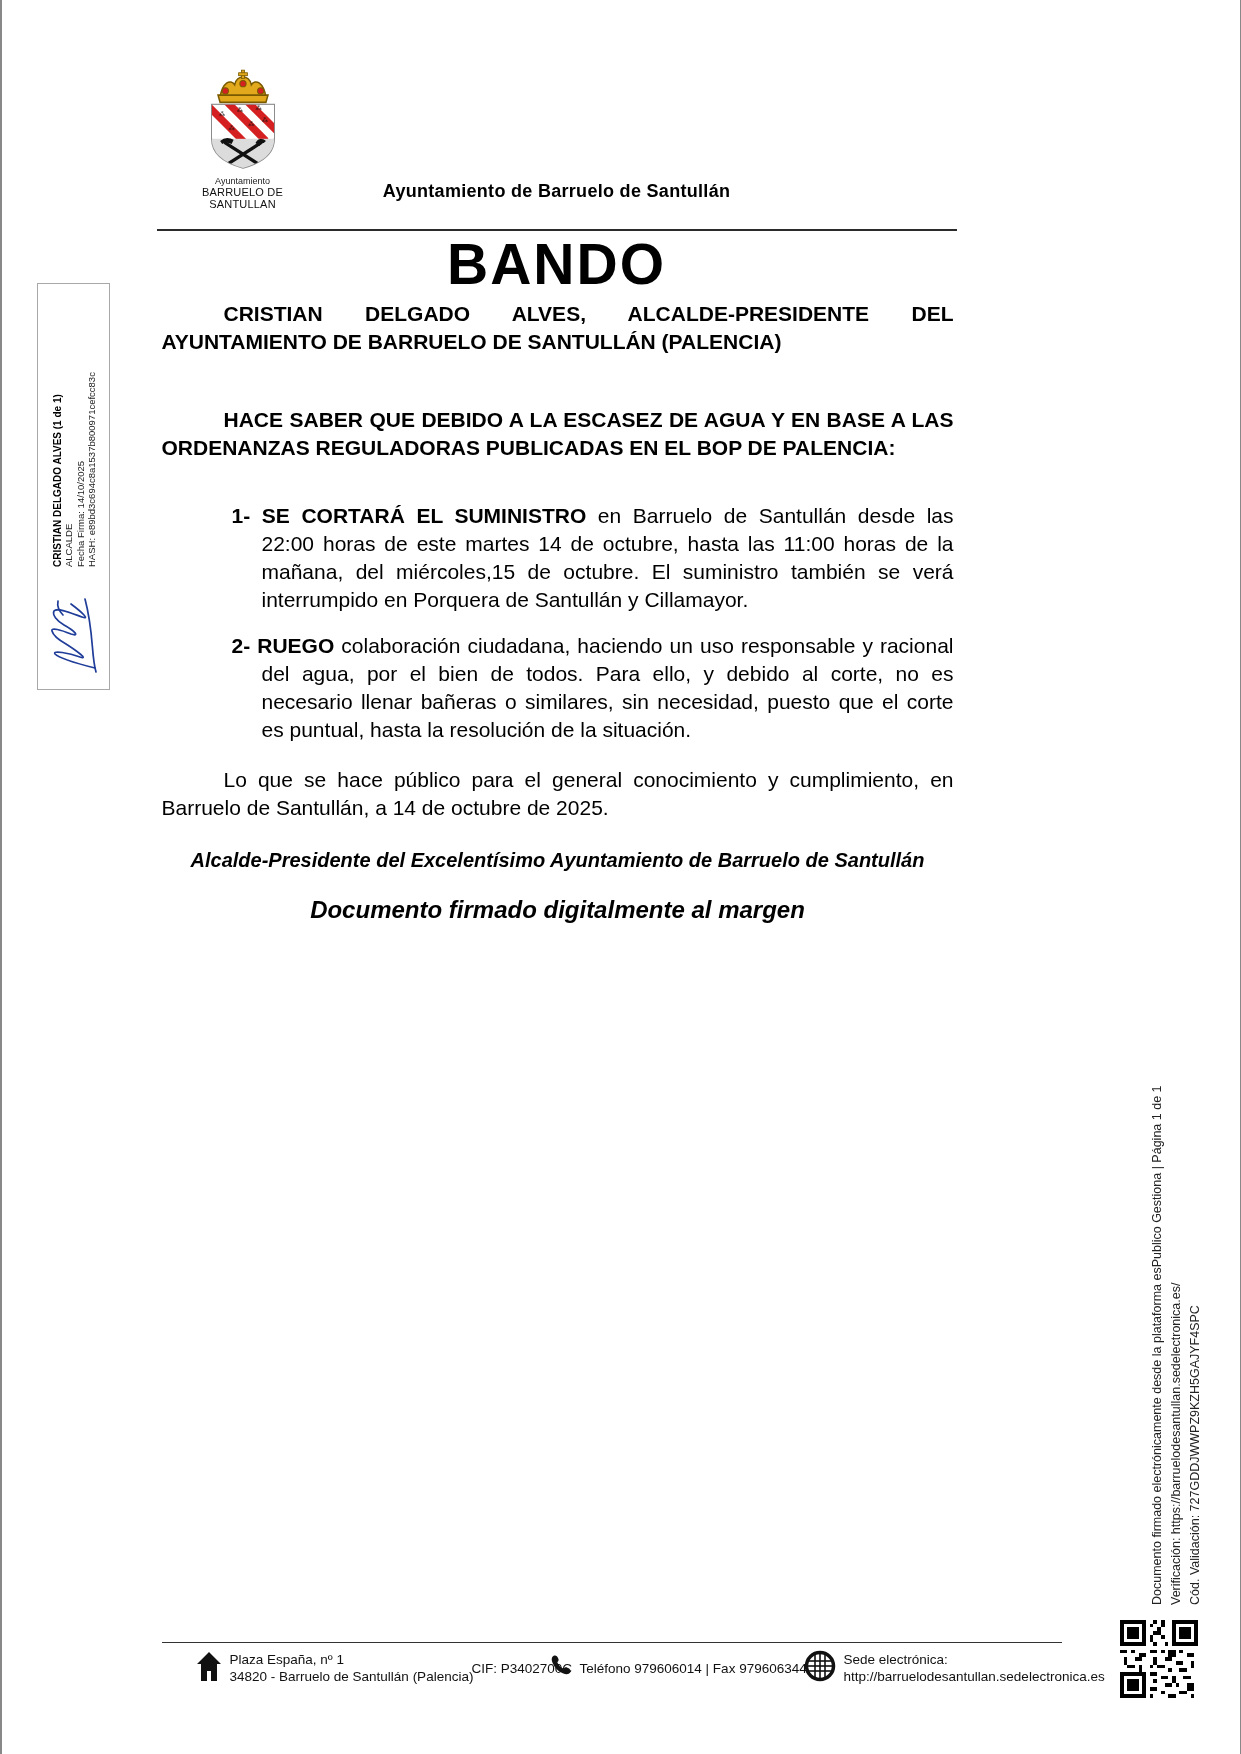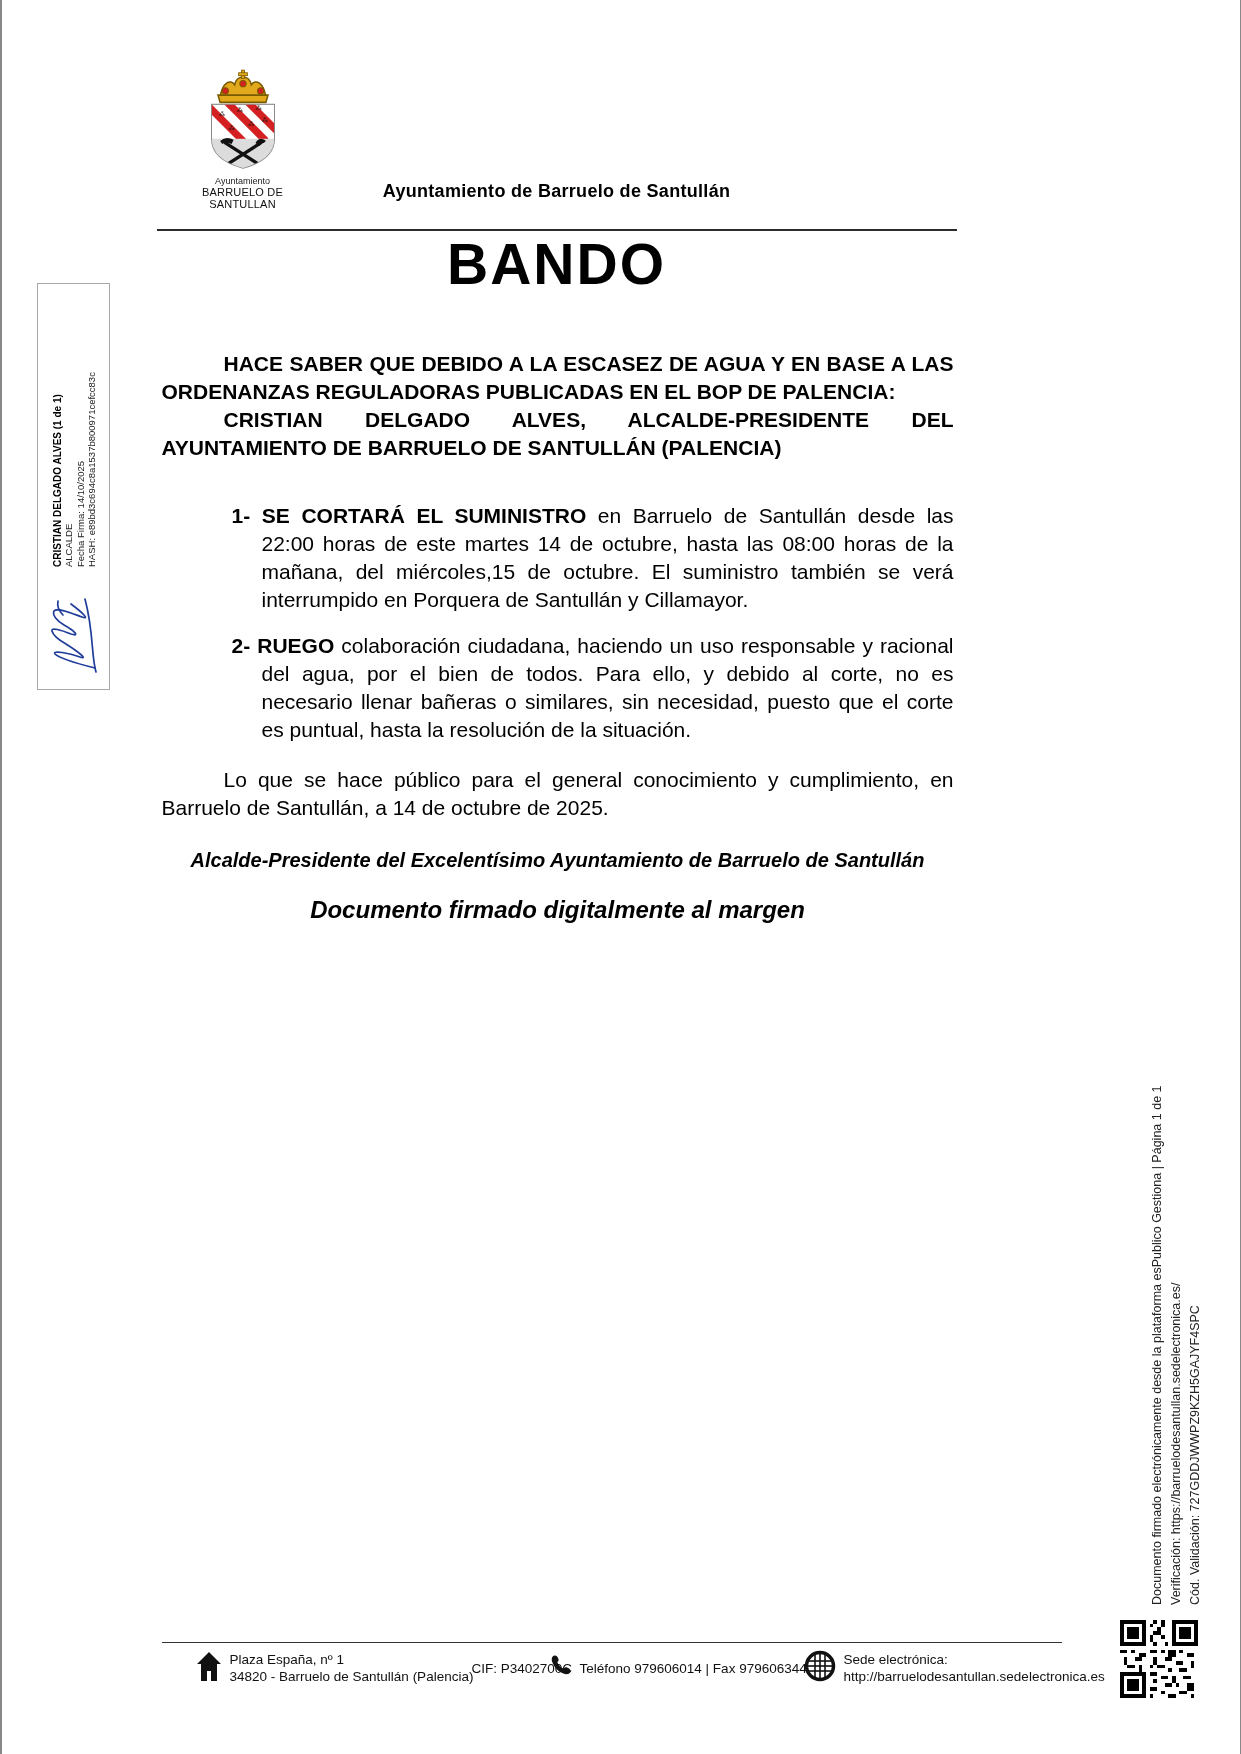--- a/index.html
+++ b/index.html
@@ -126,25 +126,25 @@
     <div class="logo-caption1">Ayuntamiento</div>
     <div class="logo-caption2">BARRUELO DE SANTULLAN</div>
   </div>
 
   <div class="org-title">Ayuntamiento de Barruelo de Santullán</div>
   <div class="header-rule"></div>
 
   <div class="doc-title">BANDO</div>
 
   <div class="body-col">
+    <p class="p-bold">CRISTIAN DELGADO ALVES, ALCALDE-PRESIDENTE DEL AYUNTAMIENTO DE BARRUELO DE SANTULLÁN (PALENCIA)</p>
     <p class="p-bold p-saber">HACE SABER QUE DEBIDO A LA ESCASEZ DE AGUA Y EN BASE A LAS ORDENANZAS REGULADORAS PUBLICADAS EN EL BOP DE PALENCIA:</p>
-    <p class="p-bold">CRISTIAN DELGADO ALVES, ALCALDE-PRESIDENTE DEL AYUNTAMIENTO DE BARRUELO DE SANTULLÁN (PALENCIA)</p>
 
     <div class="list">
-      <p class="item"><span class="num">1-</span> <span class="lead">SE CORTARÁ EL SUMINISTRO</span><span> en Barruelo de Santullán desde las 22:00 horas de este martes 14 de octubre, hasta las 08:00 horas de la mañana, del miércoles,15 de octubre. El suministro también se verá interrumpido en Porquera de Santullán y Cillamayor.</span></p>
+      <p class="item"><span class="num">1-</span> <span class="lead">SE CORTARÁ EL SUMINISTRO</span><span> en Barruelo de Santullán desde las 22:00 horas de este martes 14 de octubre, hasta las 11:00 horas de la mañana, del miércoles,15 de octubre. El suministro también se verá interrumpido en Porquera de Santullán y Cillamayor.</span></p>
       <p class="item"><span class="num">2-</span> <span class="lead">RUEGO</span><span> colaboración ciudadana, haciendo un uso responsable y racional del agua, por el bien de todos. Para ello, y debido al corte, no es necesario llenar bañeras o similares, sin necesidad, puesto que el corte es puntual, hasta la resolución de la situación.</span></p>
     </div>
 
     <p class="p-closing">Lo que se hace público para el general conocimiento y cumplimiento, en Barruelo de Santullán, a 14 de octubre de 2025.</p>
     <p class="sig-role">Alcalde-Presidente del Excelentísimo Ayuntamiento de Barruelo de Santullán</p>
     <p class="sig-note">Documento firmado digitalmente al margen</p>
   </div>
 
   <div class="left-box">
     <div class="left-box-inner">

